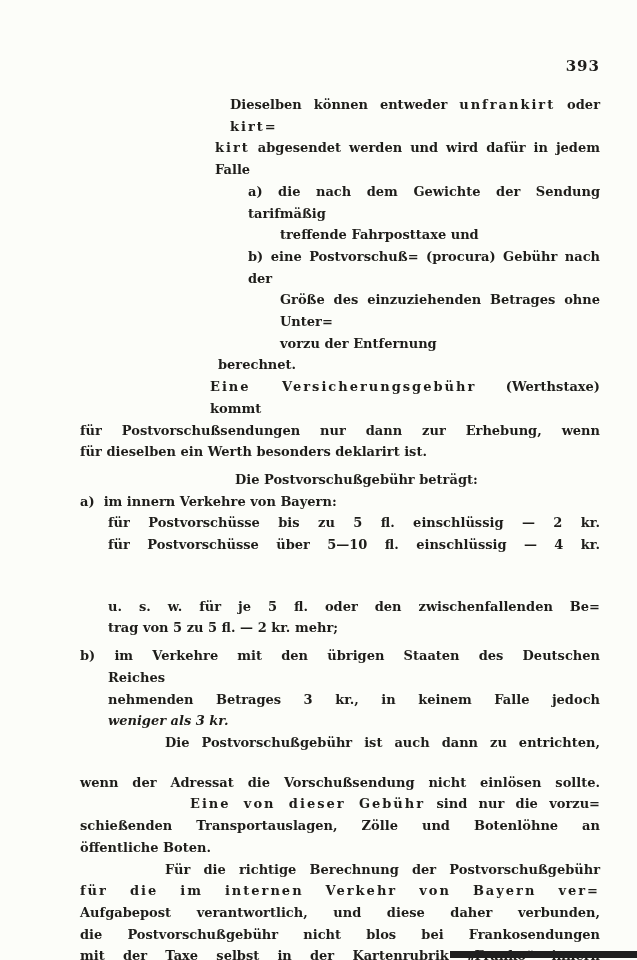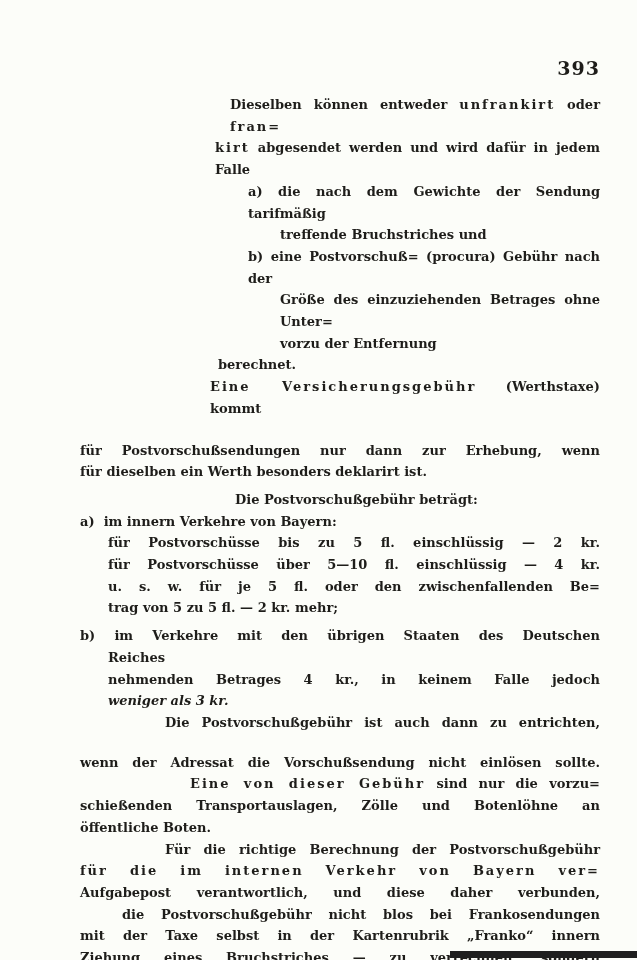--- a/index.html
+++ b/index.html
@@ -10,21 +10,21 @@
     background: #fcfdf9;
     overflow: hidden;
     font-family: "DejaVu Serif", serif;
     color: #1e1d1a;
     font-weight: 700;
   }
   .pageno {
     position: absolute;
     top: 57px;
     right: 37px;
-    font-size: 19px;
+    font-size: 15px;
     letter-spacing: 1px;
   }
   .textblock {
     position: absolute;
     top: 94px;
     left: 80px;
     width: 520px;
     font-size: 13px;
   }
   .line {
@@ -50,48 +50,48 @@
   }
 </style>
 </head>
 <body>
 
 <div class="page">
   <div class="pageno">393</div>
 
   <div class="textblock">
 
-  <div class="line j" style="padding-left: 150px;"><span>Dieselben können entweder </span><span class="sp">unfrankirt</span><span> oder </span><span class="sp">fran=</span></div>
+  <div class="line j" style="padding-left: 150px;"><span>Dieselben können entweder </span><span class="sp">unfrankirt</span><span> oder </span><span class="sp">kirt=</span></div>
       <div class="line j" style="padding-left: 135px;"><span class="sp">kirt</span><span> abgesendet werden und wird dafür in jedem Falle</span></div>
       <div class="line j" style="padding-left: 168px;"><span>a) die nach dem Gewichte der Sendung tarifmäßig</span></div>
-      <div class="line" style="padding-left: 200px;"><span>treffende Bruchstriches und</span></div>
+      <div class="line" style="padding-left: 200px;"><span>treffende Fahrposttaxe und</span></div>
       <div class="line j" style="padding-left: 168px;"><span>b) eine Postvorschuß= (procura) Gebühr nach der</span></div>
       <div class="line j" style="padding-left: 200px;"><span>Größe des einzuziehenden Betrages ohne Unter=</span></div>
       <div class="line" style="padding-left: 200px;"><span>vorzu der Entfernung</span></div>
       <div class="line" style="padding-left: 138px;"><span>berechnet.</span></div>
       <div class="line j" style="padding-left: 130px;"><span class="sp">Eine Versicherungsgebühr</span><span> (Werthstaxe) kommt</span></div>
-      <div class="line j" style="padding-left: 0px; margin-top: 20px;"><span>für Postvorschußsendungen nur dann zur Erhebung, wenn</span></div>
+      <div class="line j" style="padding-left: 0px;"><span>für Postvorschußsendungen nur dann zur Erhebung, wenn</span></div>
       <div class="line" style="padding-left: 0px;"><span>für dieselben ein Werth besonders deklarirt ist.</span></div>
       <div class="line" style="padding-left: 155px; margin-top: 6px;"><span>Die Postvorschußgebühr beträgt:</span></div>
       <div class="line" style="padding-left: 0px;"><span>a)&nbsp; im innern Verkehre von Bayern:</span></div>
       <div class="line j" style="padding-left: 28px;"><span>für Postvorschüsse bis zu 5 fl. einschlüssig — 2 kr.</span></div>
       <div class="line j" style="padding-left: 28px;"><span>für Postvorschüsse über 5—10 fl. einschlüssig — 4 kr.</span></div>
-      <div class="line j" style="padding-left: 28px;"><span>u. s. w. für je 5 fl. oder den zwischenfallenden Be=</span></div>
+      <div class="line j" style="padding-left: 28px; margin-top: 40px;"><span>u. s. w. für je 5 fl. oder den zwischenfallenden Be=</span></div>
       <div class="line" style="padding-left: 28px;"><span>trag von 5 zu 5 fl. — 2 kr. mehr;</span></div>
       <div class="line j" style="padding-left: 0px; margin-top: 6px;"><span>b) im Verkehre mit den übrigen Staaten des Deutschen</span></div>
       <div class="line" style="padding-left: 28px;"><span>Reiches</span></div>
-      <div class="line j" style="padding-left: 28px;"><span>nehmenden Betrages 4 kr., in keinem Falle jedoch</span></div>
+      <div class="line j" style="padding-left: 28px;"><span>nehmenden Betrages 3 kr., in keinem Falle jedoch</span></div>
       <div class="line" style="padding-left: 28px; font-style: italic;"><span>weniger als 3 kr.</span></div>
       <div class="line j" style="padding-left: 85px;"><span>Die Postvorschußgebühr ist auch dann zu entrichten,</span></div>
       <div class="line j" style="padding-left: 0px; margin-top: 18px;"><span>wenn der Adressat die Vorschußsendung nicht einlösen sollte.</span></div>
       <div class="line j" style="padding-left: 110px;"><span class="sp">Eine von dieser Gebühr</span><span> sind nur die vorzu=</span></div>
       <div class="line j" style="padding-left: 0px;"><span>schießenden Transportauslagen, Zölle und Botenlöhne an</span></div>
       <div class="line" style="padding-left: 0px;"><span>öffentliche Boten.</span></div>
       <div class="line j" style="padding-left: 85px;"><span>Für die richtige Berechnung der Postvorschußgebühr</span></div>
       <div class="line j" style="padding-left: 0px;"><span class="sp">für die im internen Verkehr von Bayern ver=</span></div>
       <div class="line j" style="padding-left: 0px;"><span>Aufgabepost verantwortlich, und diese daher verbunden,</span></div>
-      <div class="line j" style="padding-left: 0px; margin-left: 42px;"><span>die Postvorschußgebühr nicht blos bei Frankosendungen</span></div>
+      <div class="line j" style="padding-left: 0px;"><span>die Postvorschußgebühr nicht blos bei Frankosendungen</span></div>
       <div class="line j" style="padding-left: 0px;"><span>mit der Taxe selbst in der Kartenrubrik „Franko“ innern</span></div>
       <div class="line j" style="padding-left: 0px;"><span>Ziehung eines Bruchstriches — zu verrechnen, sondern</span></div>
     </div>
 
   <div class="scanbar"></div>
 </div>
 
 </body></html>

